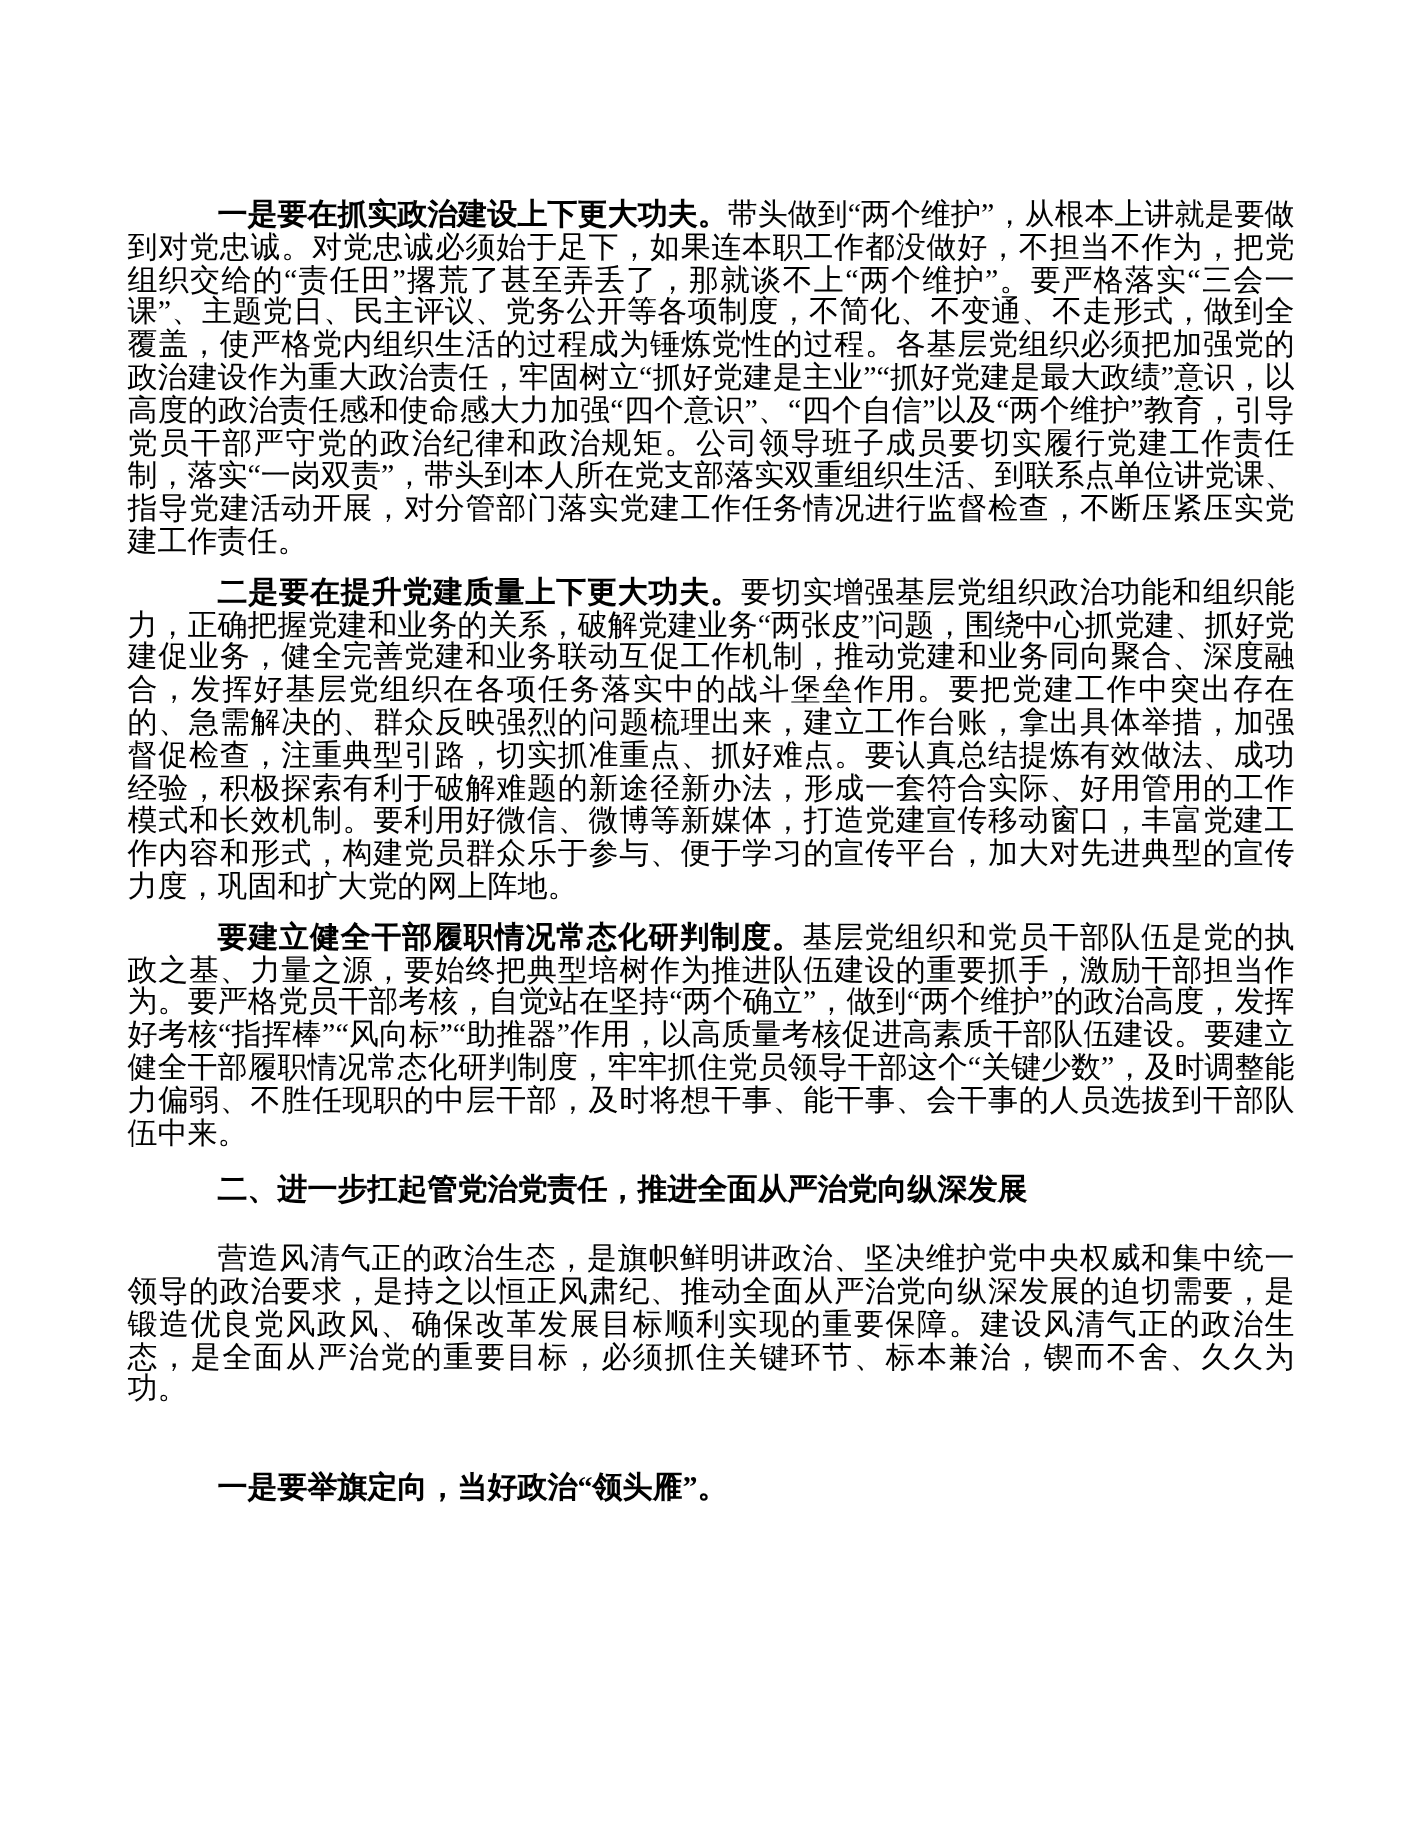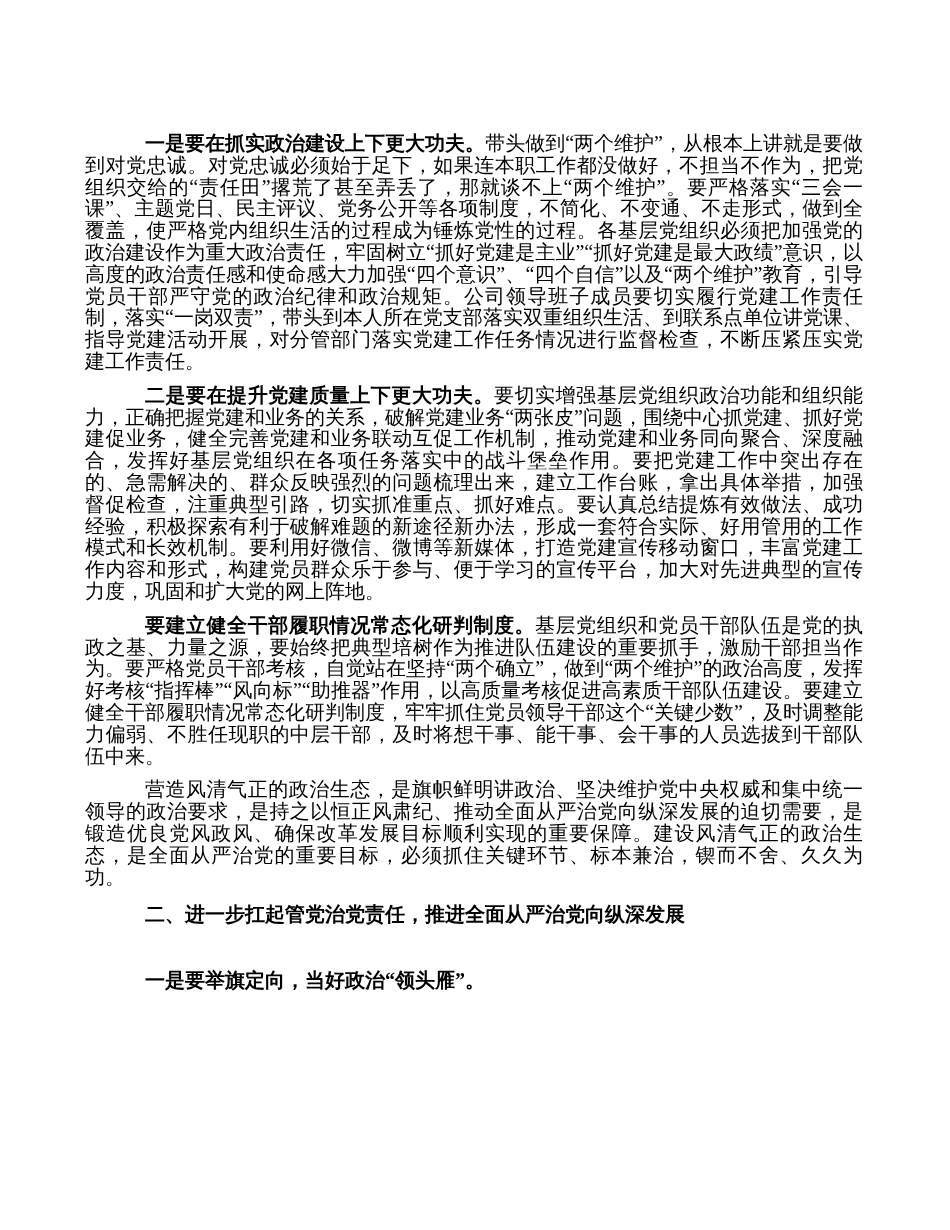--- a/index.html
+++ b/index.html
@@ -46,17 +46,17 @@
   }
 </style>
 </head>
 <body>
 
 <div class="page">
   <div class="doc" id="doc">
       <p class="para"><span class="lead">一是要在抓实政治建设上下更大功夫。</span><span class="body-text">带头做到“两个维护”，从根本上讲就是要做到对党忠诚。对党忠诚必须始于足下，如果连本职工作都没做好，不担当不作为，把党组织交给的“责任田”撂荒了甚至弄丢了，那就谈不上“两个维护”。要严格落实“三会一课”、主题党日、民主评议、党务公开等各项制度，不简化、不变通、不走形式，做到全覆盖，使严格党内组织生活的过程成为锤炼党性的过程。各基层党组织必须把加强党的政治建设作为重大政治责任，牢固树立“抓好党建是主业”“抓好党建是最大政绩”意识，以高度的政治责任感和使命感大力加强“四个意识”、“四个自信”以及“两个维护”教育，引导党员干部严守党的政治纪律和政治规矩。公司领导班子成员要切实履行党建工作责任制，落实“一岗双责”，带头到本人所在党支部落实双重组织生活、到联系点单位讲党课、指导党建活动开展，对分管部门落实党建工作任务情况进行监督检查，不断压紧压实党建工作责任。</span></p>
       <p class="para"><span class="lead">二是要在提升党建质量上下更大功夫。</span><span class="body-text">要切实增强基层党组织政治功能和组织能力，正确把握党建和业务的关系，破解党建业务“两张皮”问题，围绕中心抓党建、抓好党建促业务，健全完善党建和业务联动互促工作机制，推动党建和业务同向聚合、深度融合，发挥好基层党组织在各项任务落实中的战斗堡垒作用。要把党建工作中突出存在的、急需解决的、群众反映强烈的问题梳理出来，建立工作台账，拿出具体举措，加强督促检查，注重典型引路，切实抓准重点、抓好难点。要认真总结提炼有效做法、成功经验，积极探索有利于破解难题的新途径新办法，形成一套符合实际、好用管用的工作模式和长效机制。要利用好微信、微博等新媒体，打造党建宣传移动窗口，丰富党建工作内容和形式，构建党员群众乐于参与、便于学习的宣传平台，加大对先进典型的宣传力度，巩固和扩大党的网上阵地。</span></p>
       <p class="para"><span class="lead">要建立健全干部履职情况常态化研判制度。</span><span class="body-text">基层党组织和党员干部队伍是党的执政之基、力量之源，要始终把典型培树作为推进队伍建设的重要抓手，激励干部担当作为。要严格党员干部考核，自觉站在坚持“两个确立”，做到“两个维护”的政治高度，发挥好考核“指挥棒”“风向标”“助推器”作用，以高质量考核促进高素质干部队伍建设。要建立健全干部履职情况常态化研判制度，牢牢抓住党员领导干部这个“关键少数”，及时调整能力偏弱、不胜任现职的中层干部，及时将想干事、能干事、会干事的人员选拔到干部队伍中来。</span></p>
+      <p class="para heading"><span class="lead">二、进一步扛起管党治党责任，推进全面从严治党向纵深发展</span><span class="body-text"></span></p>
       <p class="para"><span class="lead"></span><span class="body-text">营造风清气正的政治生态，是旗帜鲜明讲政治、坚决维护党中央权威和集中统一领导的政治要求，是持之以恒正风肃纪、推动全面从严治党向纵深发展的迫切需要，是锻造优良党风政风、确保改革发展目标顺利实现的重要保障。建设风清气正的政治生态，是全面从严治党的重要目标，必须抓住关键环节、标本兼治，锲而不舍、久久为功。</span></p>
-      <p class="para heading"><span class="lead">二、进一步扛起管党治党责任，推进全面从严治党向纵深发展</span><span class="body-text"></span></p>
       <p class="para"><span class="lead">一是要举旗定向，当好政治“领头雁”。</span><span class="body-text"></span></p>
     </div>
 </div>
 
 </body></html>

